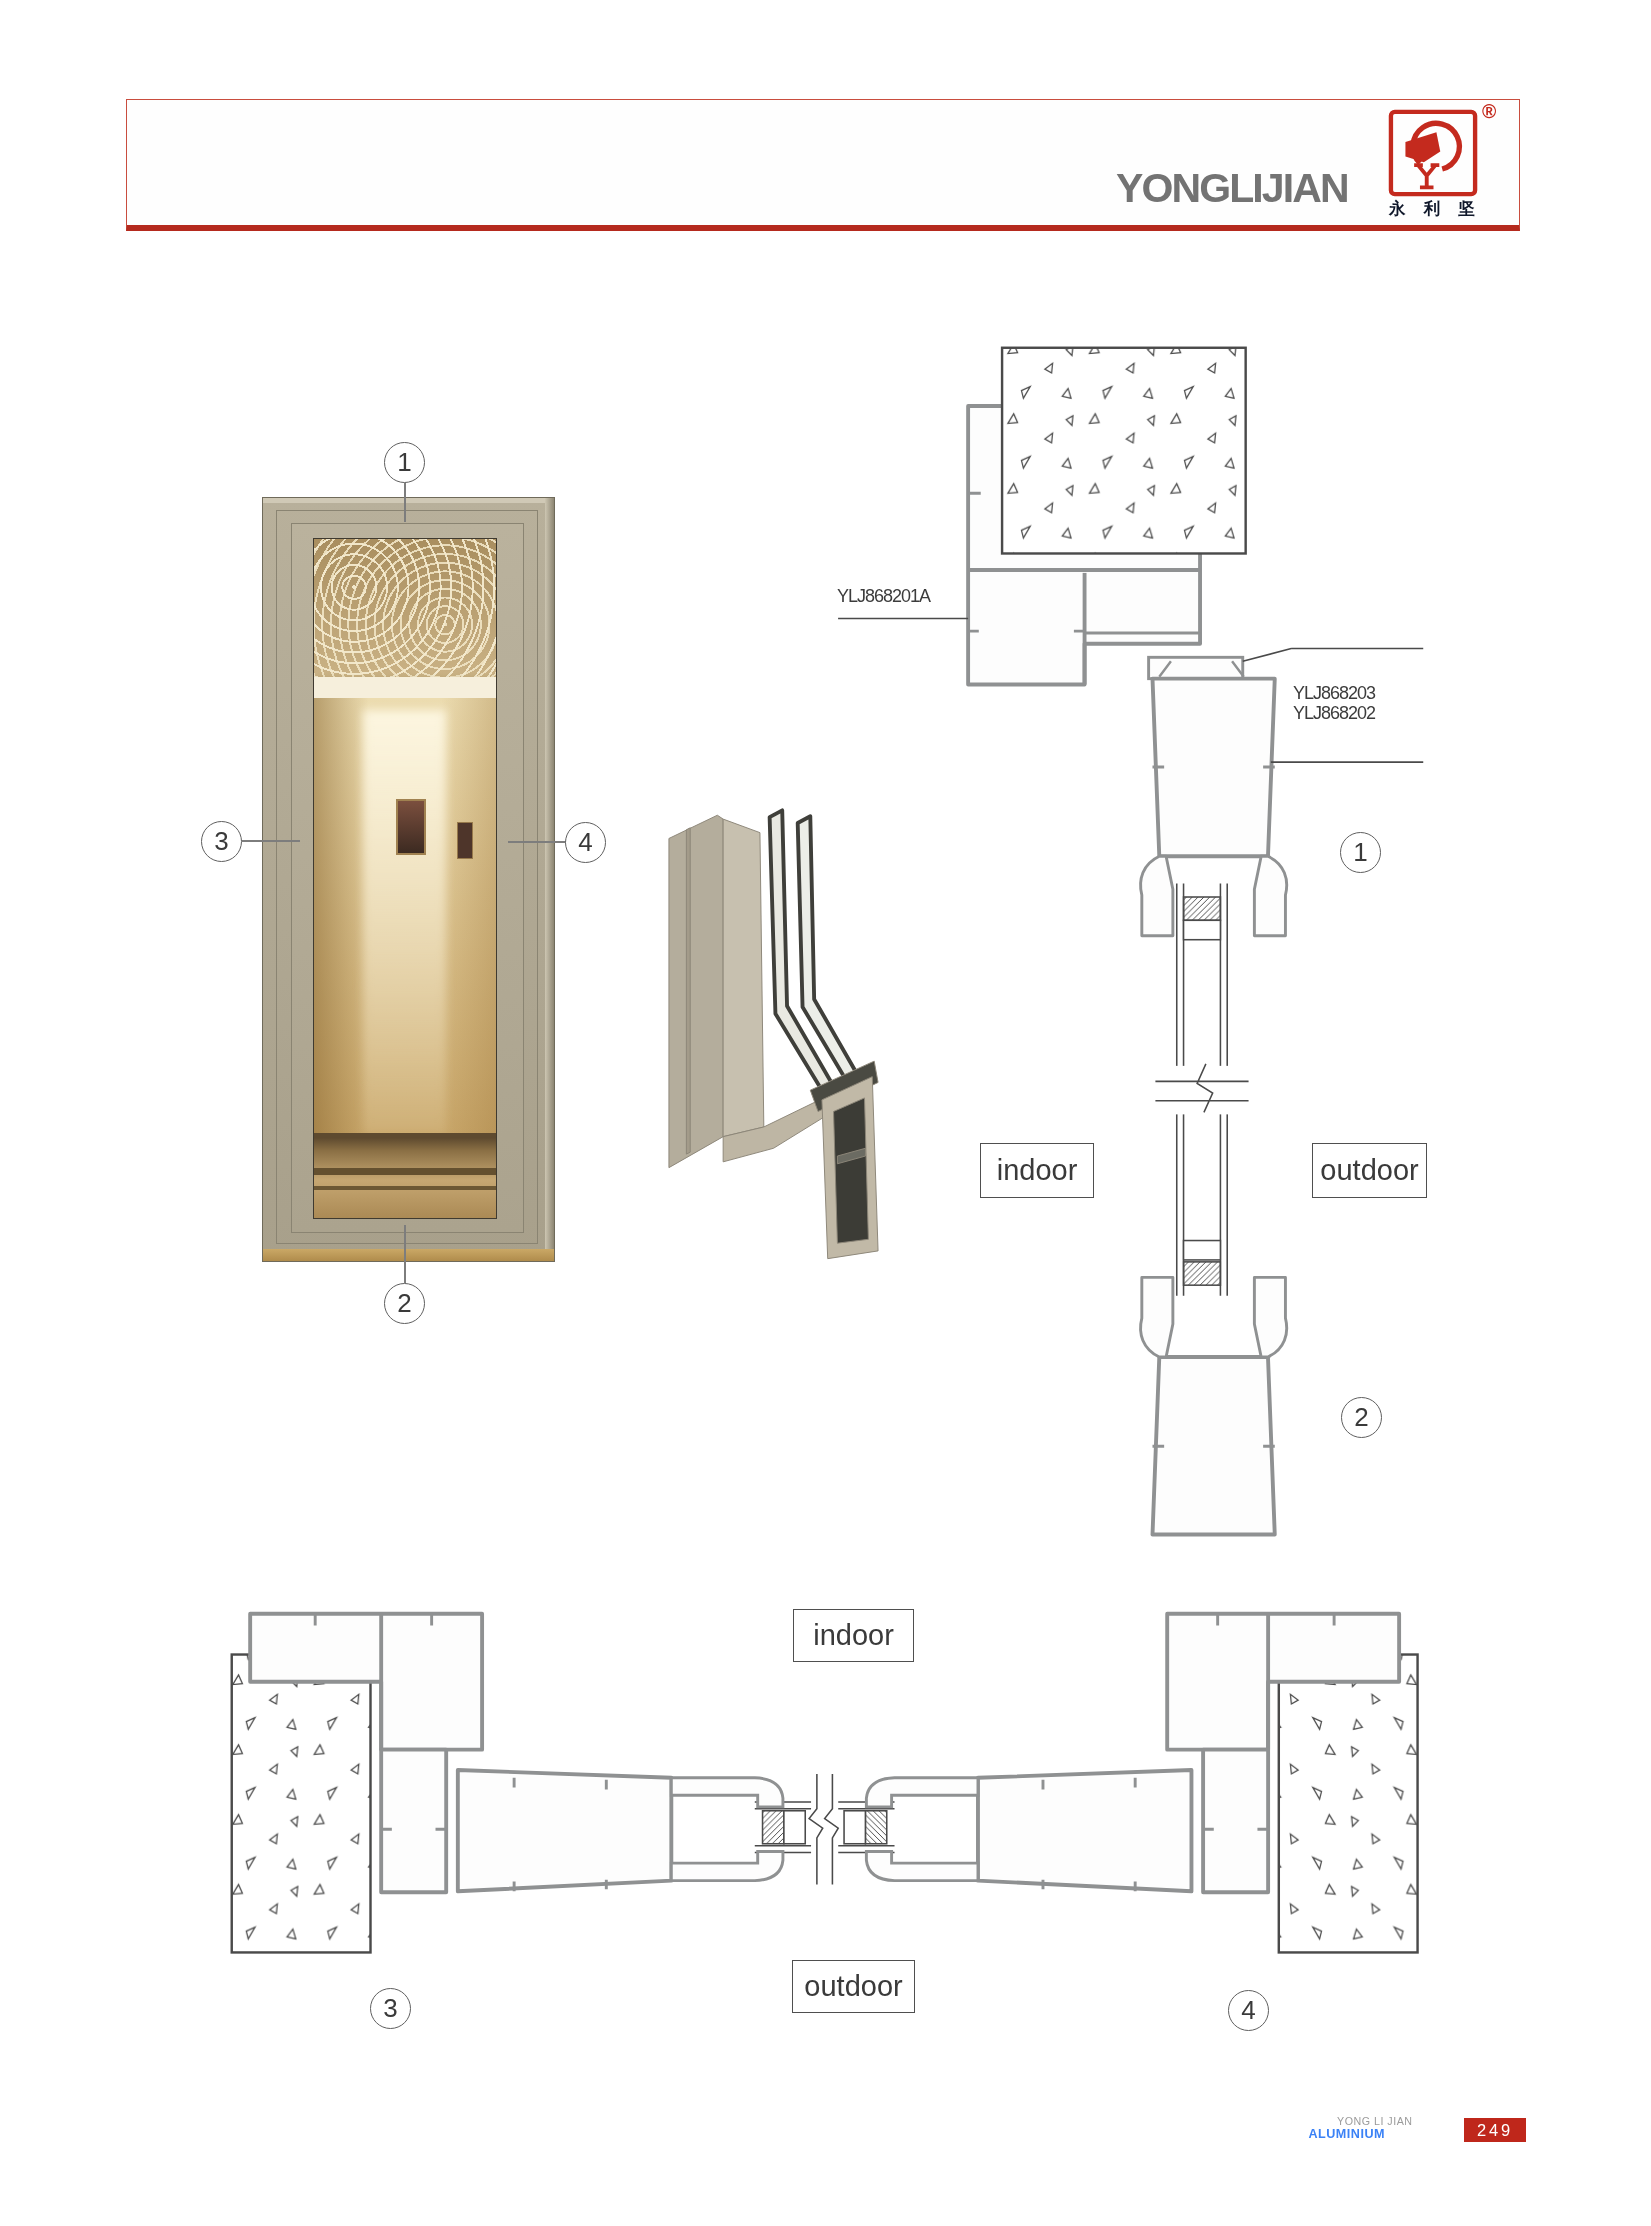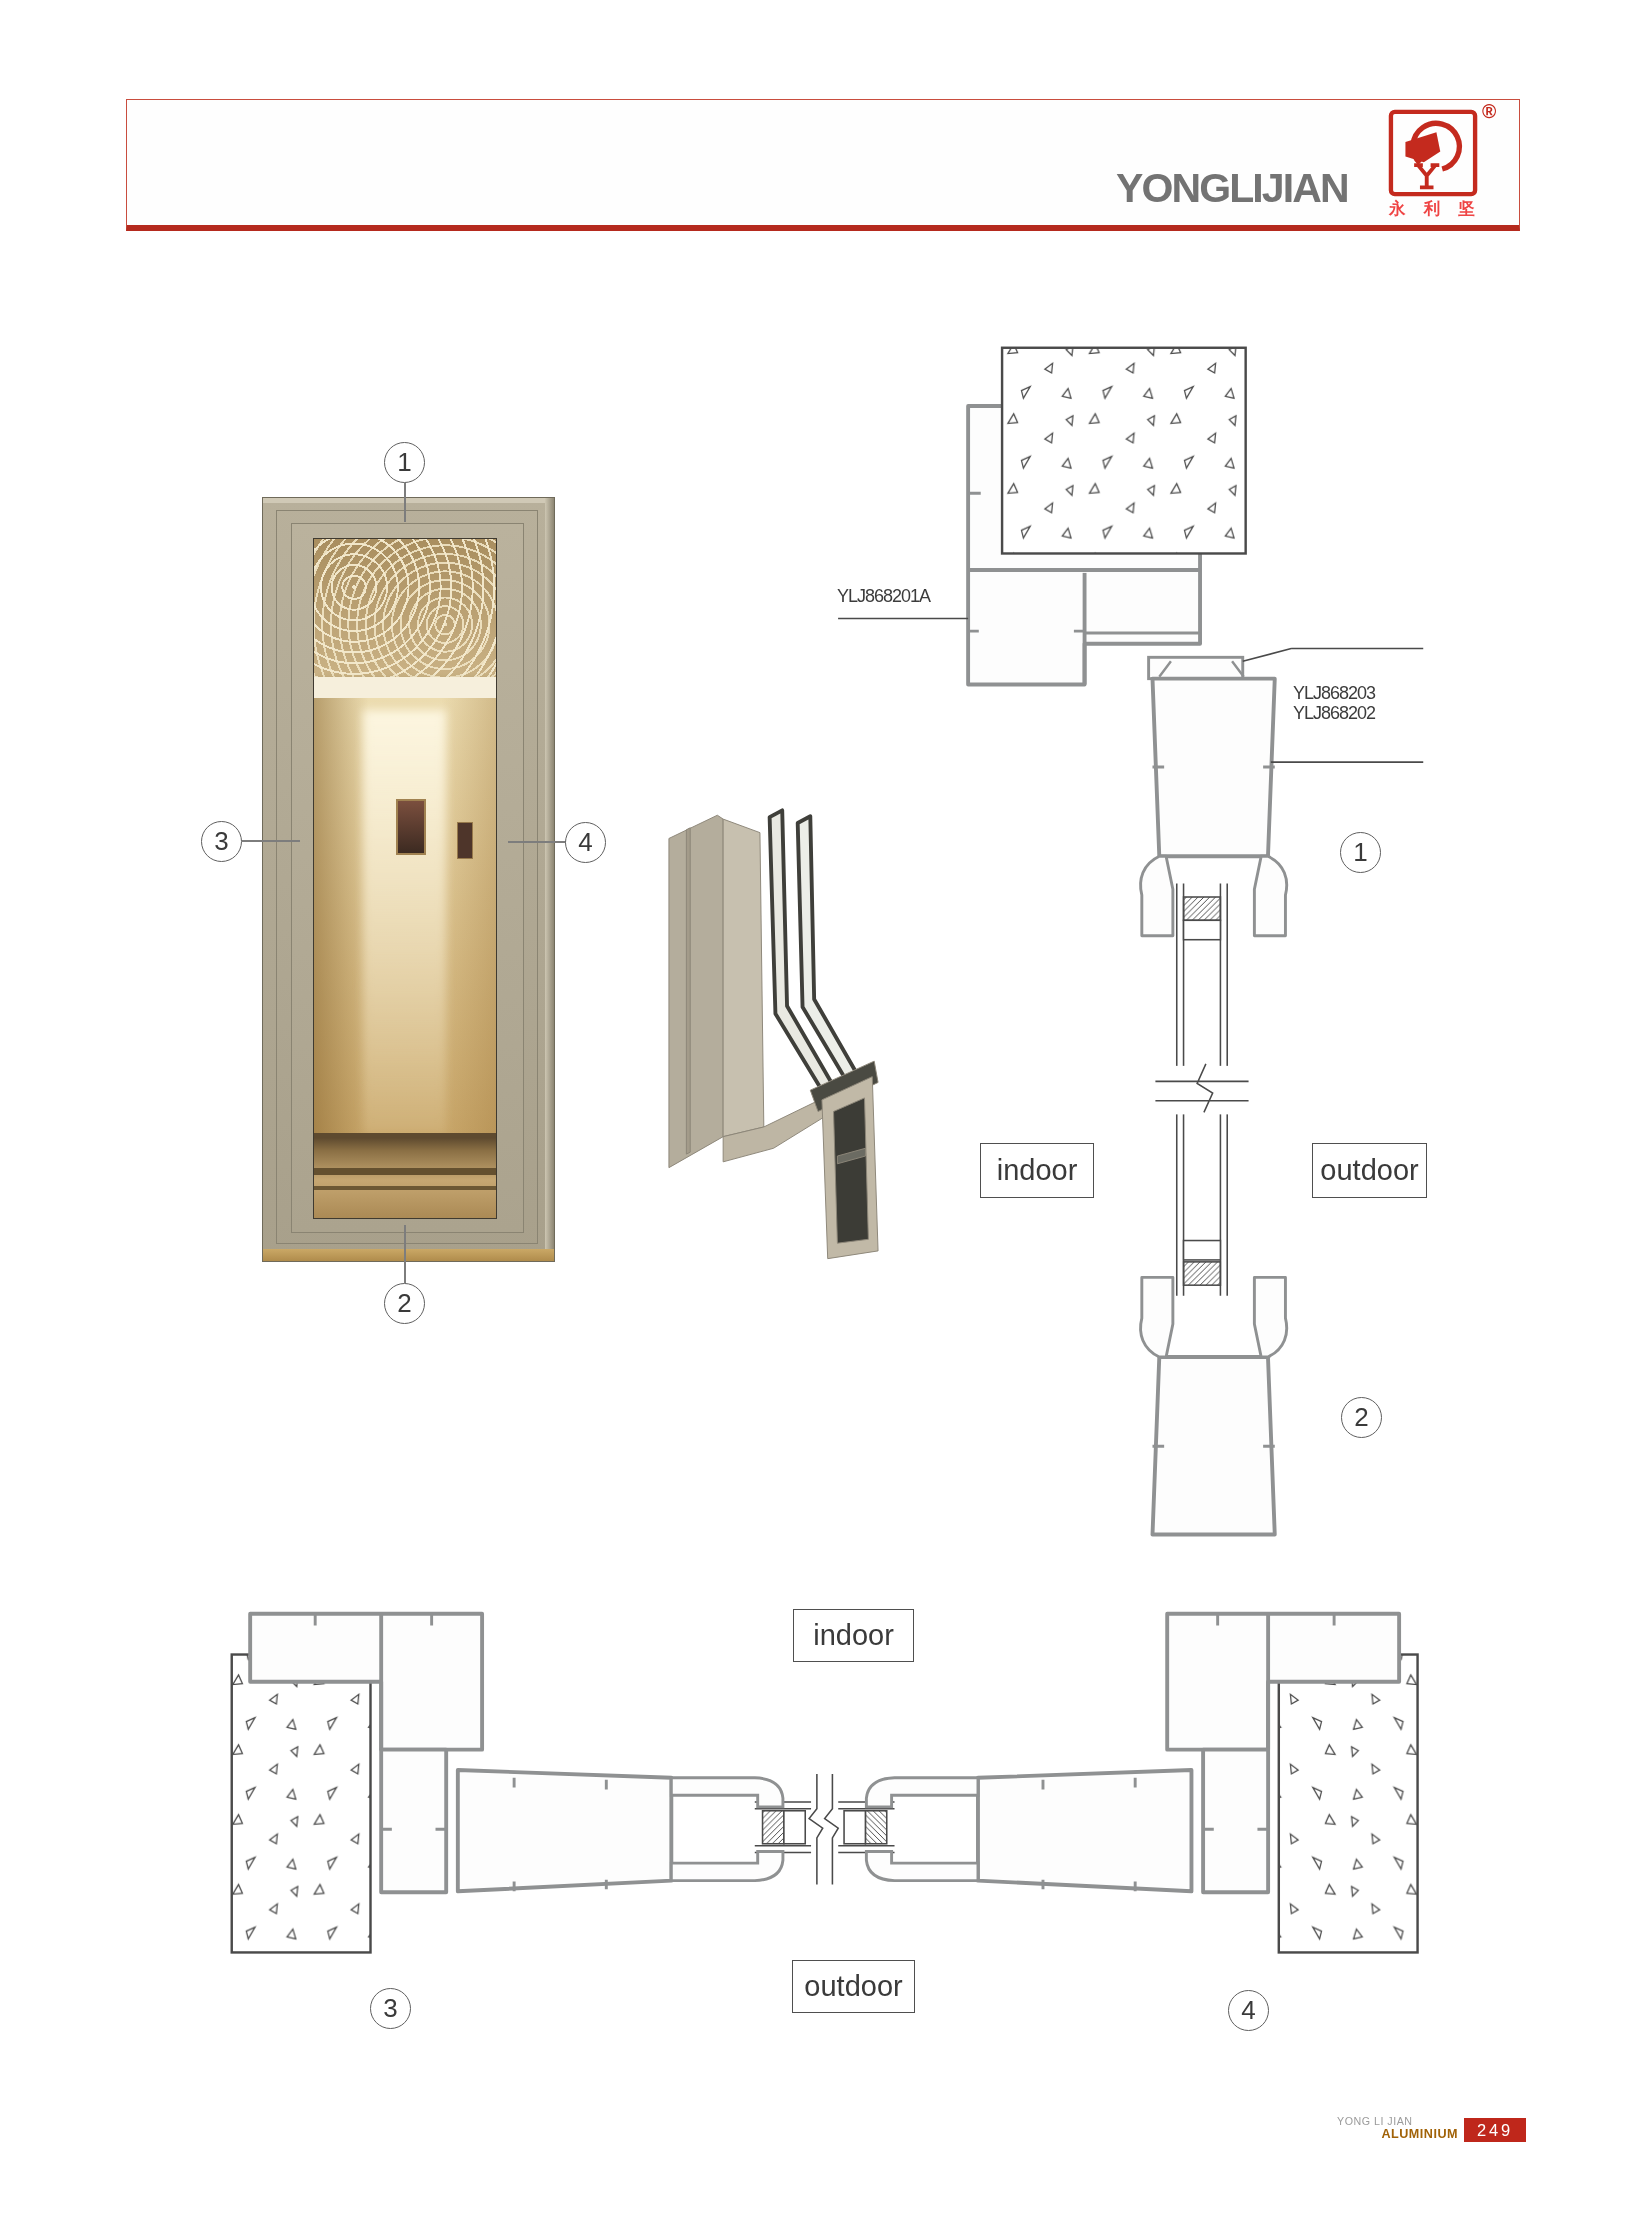--- a/index.html
+++ b/index.html
@@ -7,21 +7,21 @@
         font-family:"Liberation Sans", sans-serif;}
   .abs{position:absolute;}
 
   
   .header-box{left:126px;top:99px;width:1392px;height:125px;background:#fefefe;
               border:1.9px solid #c94d3e;border-bottom:6.8px solid #b52a1e;}
   .header-title{left:157px;top:146px;font-size:32px;font-weight:bold;color:#747474;
                 letter-spacing:-0.3px;white-space:nowrap;}
   .brand{left:1116px;top:165px;font-size:41px;font-weight:bold;color:#737373;
          letter-spacing:-1.9px;white-space:nowrap;}
-  .brand-cn{left:1389px;top:198px;font-size:16.5px;color:#ef4444;letter-spacing:6.8px;
+  .brand-cn{left:1389px;top:198px;font-size:16.5px;color:#0f172a;letter-spacing:6.8px;
             font-weight:bold;white-space:nowrap;}
   .reg{left:1482px;top:100px;font-size:19.4px;color:#c42a1e;font-weight:bold;}
   .logo-svg{left:1388px;top:109px;}
 
   
   .door{left:262px;top:497px;width:291px;height:763px;
         background:linear-gradient(180deg,#b8b09b,#a8a08b);
         border:1px solid #6f6a5a;}
   .door-edge-top{left:0;top:0;width:100%;height:4.9px;background:#d0c9b6;}
   .door-edge-right{right:0;top:0;width:8.7px;height:100%;
@@ -61,22 +61,22 @@
   .ld{background:#7d7d7d;}
 
   
   .dlbl{font-size:18px;letter-spacing:-1px;color:#3c3c3c;white-space:nowrap;}
   .plbl{border:1.9px solid #4f4f4f;font-size:29px;color:#3a3a3a;background:#ffffff;
         display:flex;align-items:center;justify-content:center;box-sizing:border-box;}
 
   
   .footer-co{left:1337px;top:2116px;width:121px;text-align:left;
              font-size:10.7px;line-height:11.6px;color:#9b9b9b;letter-spacing:0.5px;}
-  .footer-div{left:1337px;top:2128px;width:121px;text-align:right;
-              font-size:12.6px;line-height:13.6px;font-weight:bold;color:#a16207;letter-spacing:0.5px;}
+  .footer-div{left:1264px;top:2128px;width:121px;text-align:right;
+              font-size:12.6px;line-height:13.6px;font-weight:bold;color:#3b82f6;letter-spacing:0.5px;}
   .page-box{left:1464px;top:2118px;width:62px;height:24px;background:#bf271b;color:#ffffff;
             font-size:16.5px;font-weight:normal;text-align:center;line-height:24px;letter-spacing:2.9px;}
 </style>
 </head>
 <body>
 
 <div class="page">
 
   <div class="abs header-box"></div>
   <div class="abs brand">YONGLIJIAN</div>

